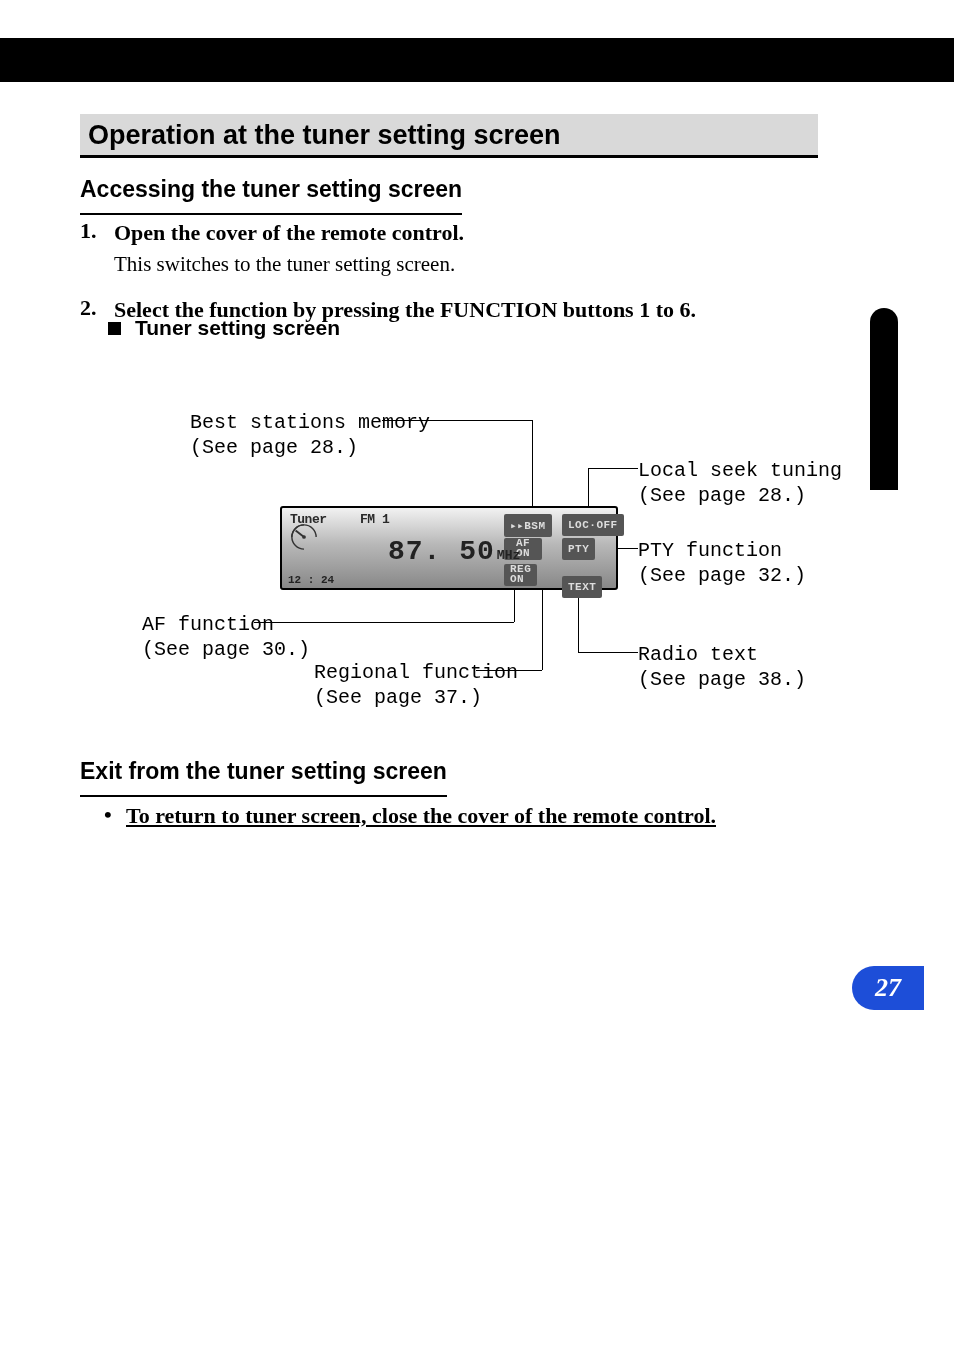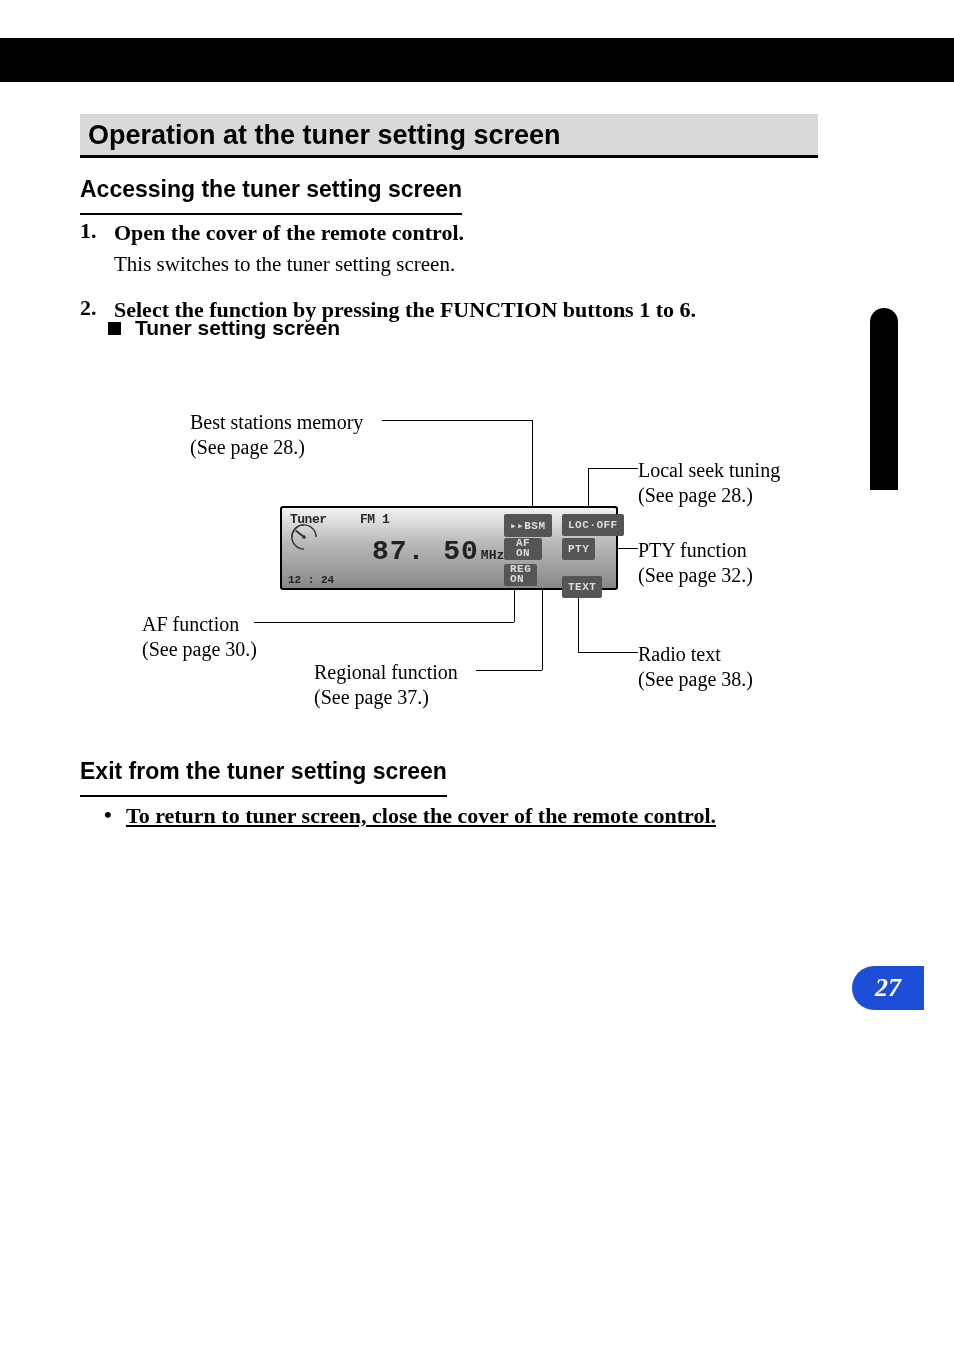--- a/index.html
+++ b/index.html
@@ -15,28 +15,28 @@
   .num { font-family: "Times New Roman", serif; font-weight: 700; font-size: 22px; width: 34px; flex-shrink: 0; }
   .body { }
   .strong { font-family: "Times New Roman", serif; font-weight: 700; font-size: 22px; line-height: 1.35; }
   .para { font-family: "Times New Roman", serif; font-size: 21px; margin-top: 4px; }
   .sq-row { position: absolute; top: 316px; left: 80px; display: flex; align-items: center; margin-left: 28px; }
   .sq { width: 13px; height: 13px; background: #000; margin-right: 14px; }
   .sq-label { font-family: Arial, Helvetica, sans-serif; font-weight: 700; font-size: 21px; }
 
   .diagram { position: absolute; top: 370px; left: 80px; width: 738px; height: 370px; }
   .diagram div { position: absolute; }
-  .callout { font-family: Liberation Serif, serif; font-size: 20px; line-height: 1.25; white-space: nowrap; }
+  .callout { font-family: Liberation Mono, monospace; font-size: 20px; line-height: 1.25; white-space: nowrap; }
   .line { background: #000; }
 
   .display { position: absolute; top: 136px; left: 200px; width: 338px; height: 84px; border: 2px solid #000; border-radius: 3px; background: linear-gradient(to bottom, #f2f2f2 0%, #b8b8b8 45%, #888 100%); font-family: "Courier New", monospace; }
   .display .row { position: absolute; display: flex; align-items: center; }
   .display .lbl { font-size: 13px; font-weight: 700; color: #2a2a2a; letter-spacing: -0.5px; }
   .display .pill { background: #555; color: #ddd; font-size: 11px; font-weight: 700; padding: 5px 6px; border-radius: 2px; letter-spacing: 0.5px; }
-  .display .freq { font-size: 28px; font-weight: 700; color: #222; letter-spacing: 1px; }
+  .display .freq { font-size: 28px; font-weight: 700; color: #222; letter-spacing: 1px; margin-left: 16px; }
   .display .mhz { font-size: 13px; font-weight: 700; color: #222; margin-left: 2px; }
   .display .clock { font-size: 11px; font-weight: 700; color: #222; text-align: right; }
   .display .needle { position: absolute; top: 15px; left: 8px; width: 28px; height: 28px; }
 
   .tab { position: absolute; right: 56px; top: 308px; width: 28px; height: 182px; background: #000; border-top-left-radius: 14px; border-top-right-radius: 14px; }
   .tab-text { position: absolute; right: 60px; top: 332px; font-family: "Times New Roman", serif; font-weight: 700; font-size: 19px; writing-mode: vertical-rl; text-orientation: mixed; }
 
   .bullet-row { position: absolute; left: 104px; width: 700px; display: flex; }
   .bullet-dot { font-size: 22px; font-weight: 700; width: 22px; flex-shrink: 0; line-height: 1.2; }
   .bullet-text { font-family: "Times New Roman", serif; font-weight: 700; font-size: 22px; line-height: 1.3; text-decoration: underline; }

